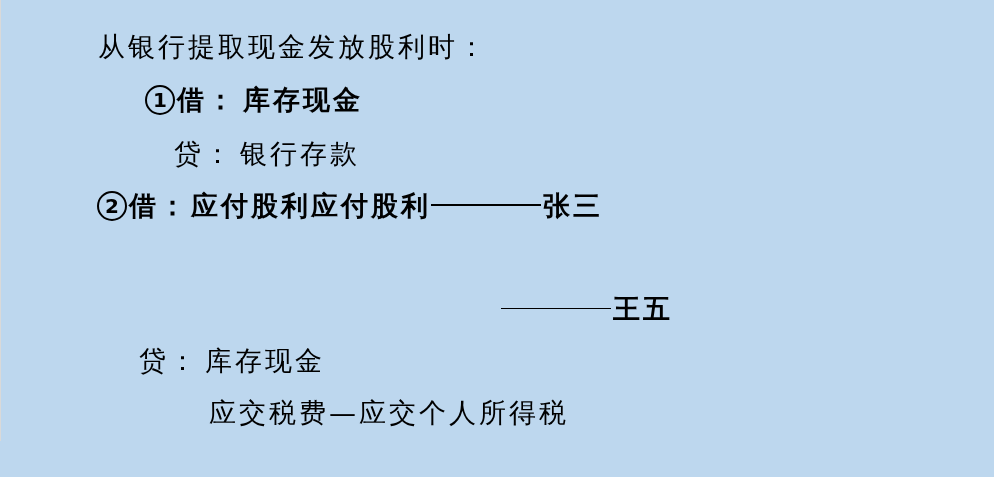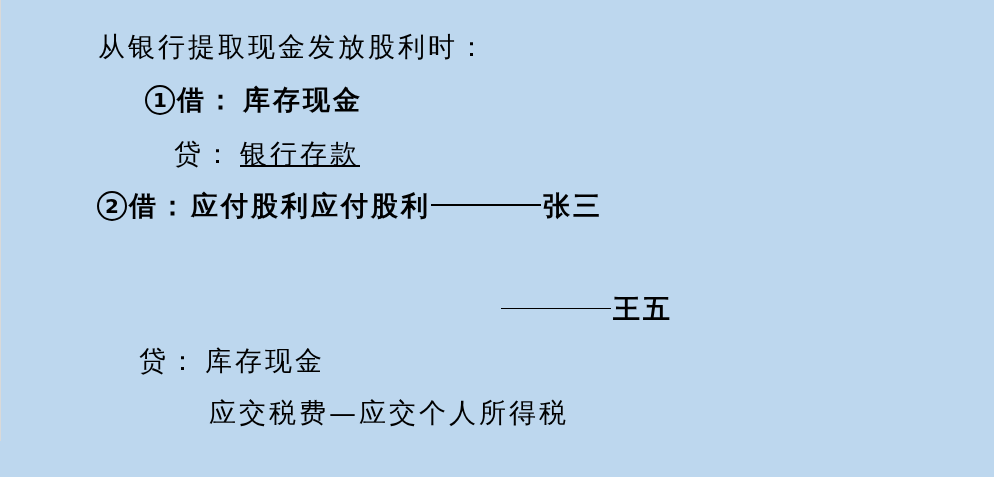--- a/index.html
+++ b/index.html
@@ -65,21 +65,21 @@
 
   <div class="line" style="left:97px; top:30px;">
     <span>从银行提取现金发放股利时：</span>
   </div>
 
   <div class="line bold" style="left:96px; top:83px;margin-left:48px;">
     <span class="circ">1</span><span>借：</span><span style="margin-left:6px;">库存现金</span>
   </div>
 
   <div class="line" style="left:173px; top:137px;">
-    <span>贷：</span><span style="margin-left:6px;text-decoration:underline;">银行存款</span>
+    <span>贷：</span><span style="margin-left:6px;">银行存款</span>
   </div>
 
   <div class="line bold" style="left:96px; top:189px;">
     <span class="circ">2</span><span>借：</span><span style="margin-left:2px;">应付股利应付股利</span><span class="dash"></span><span>张三</span>
   </div>
 
 
   <div class="line bold" style="left:500px; top:292px;">
     <span class="dash thin"></span><span>王五</span>
   </div>

